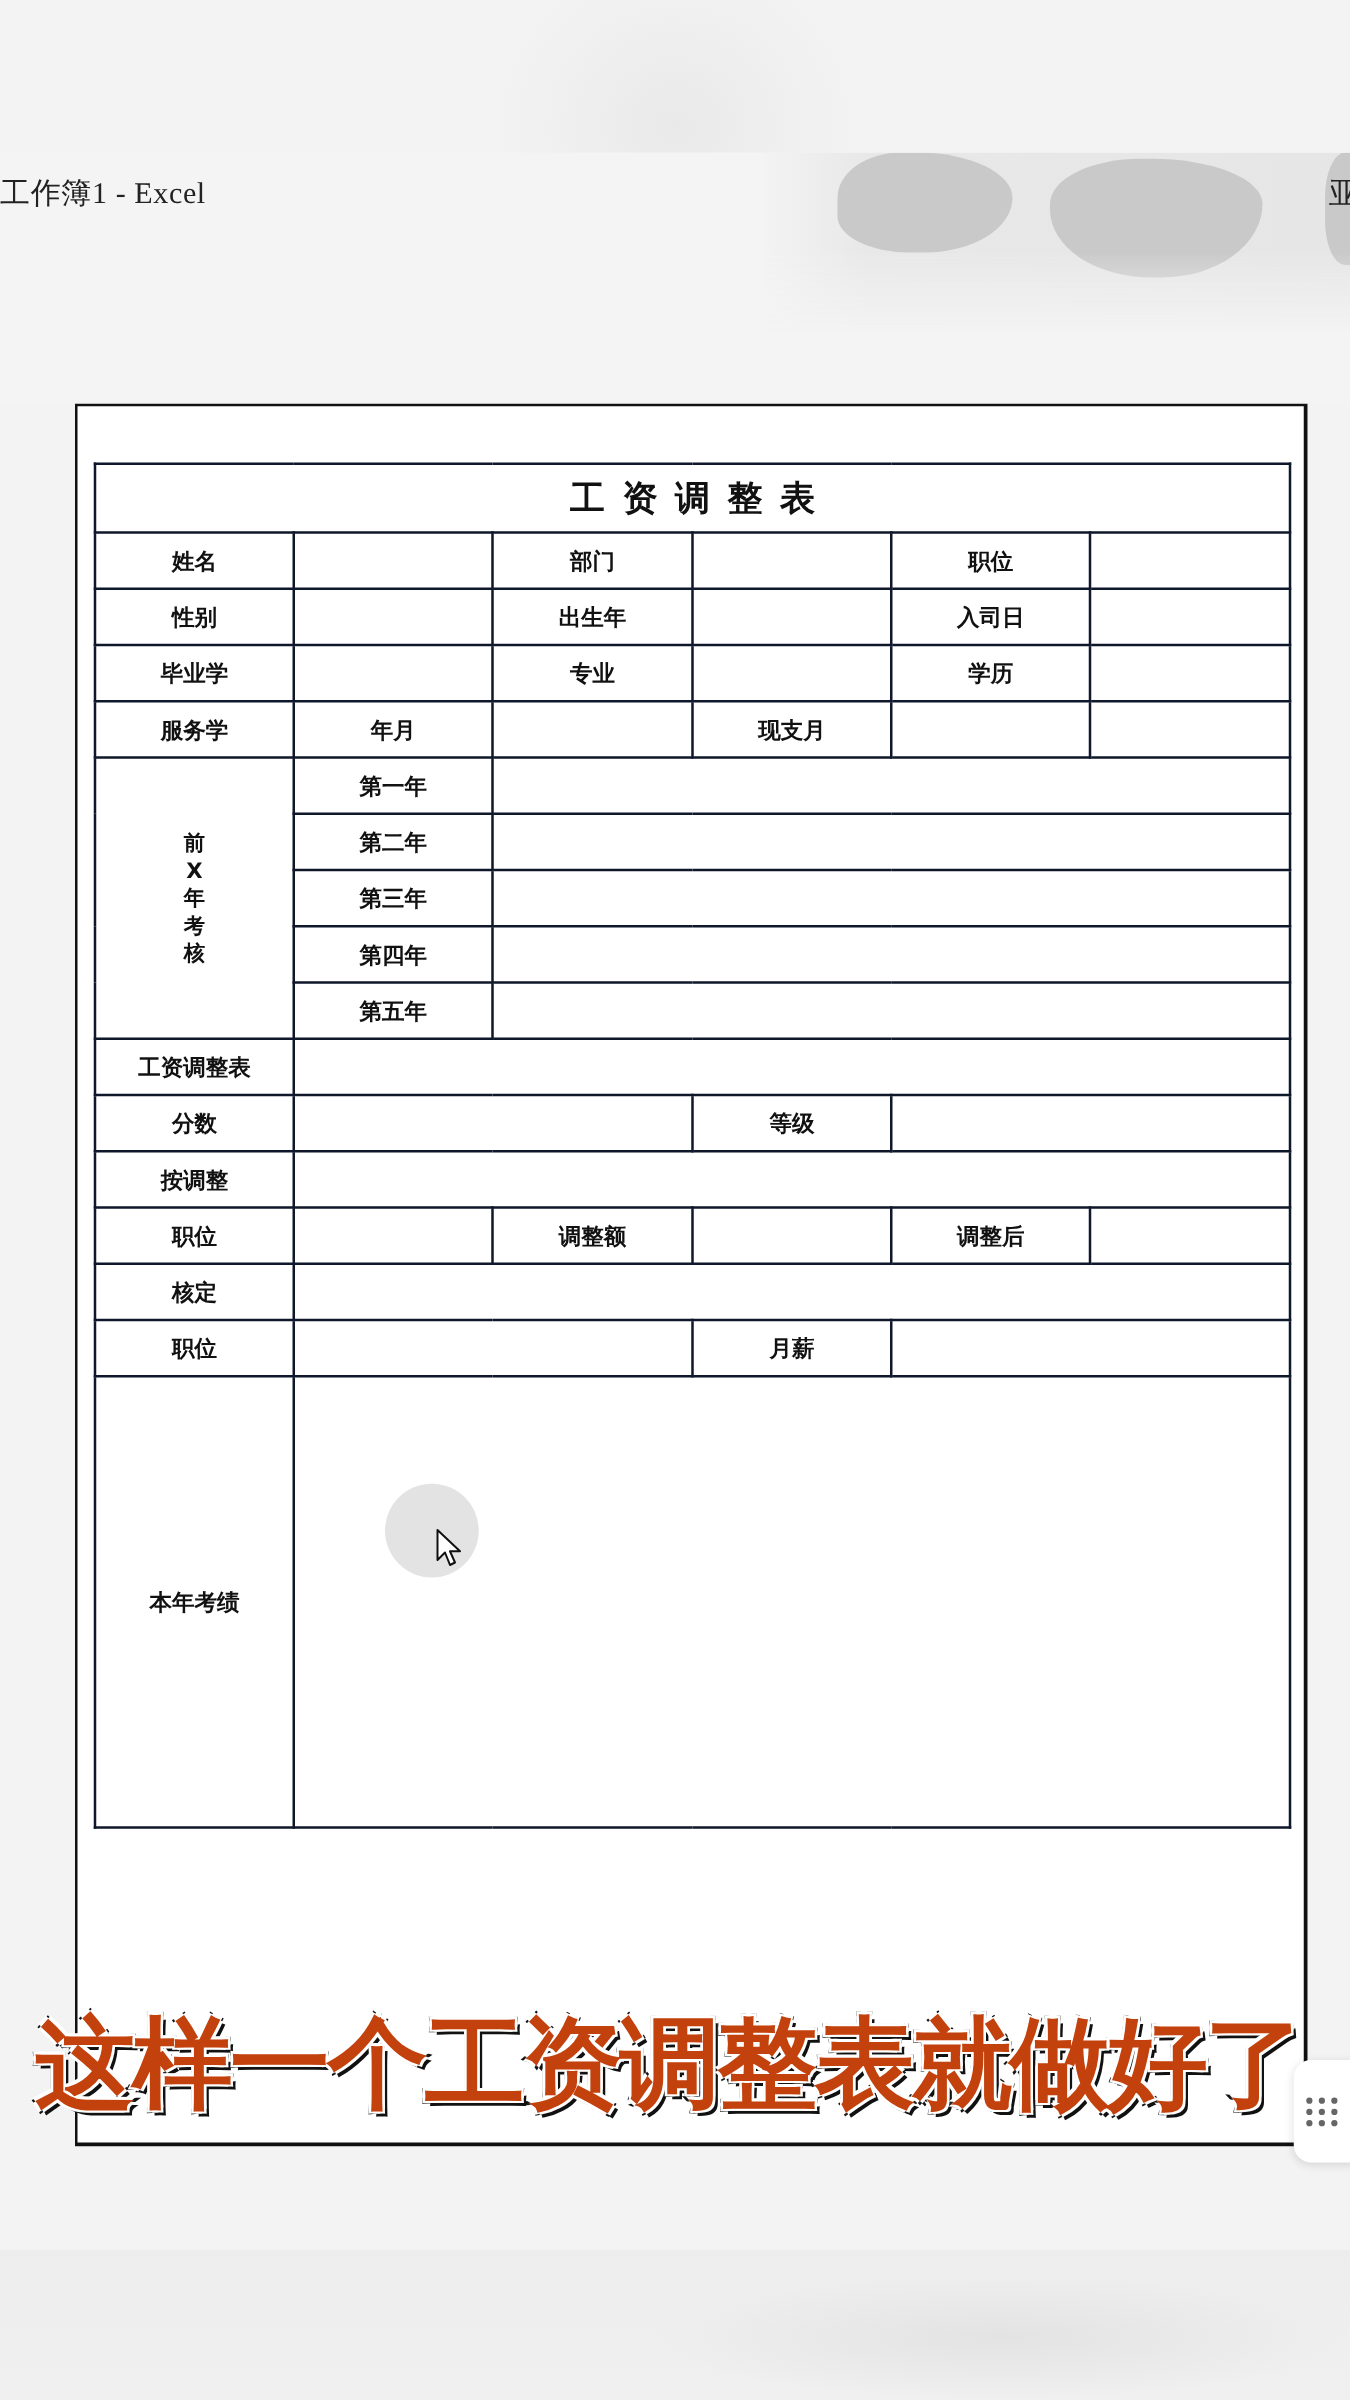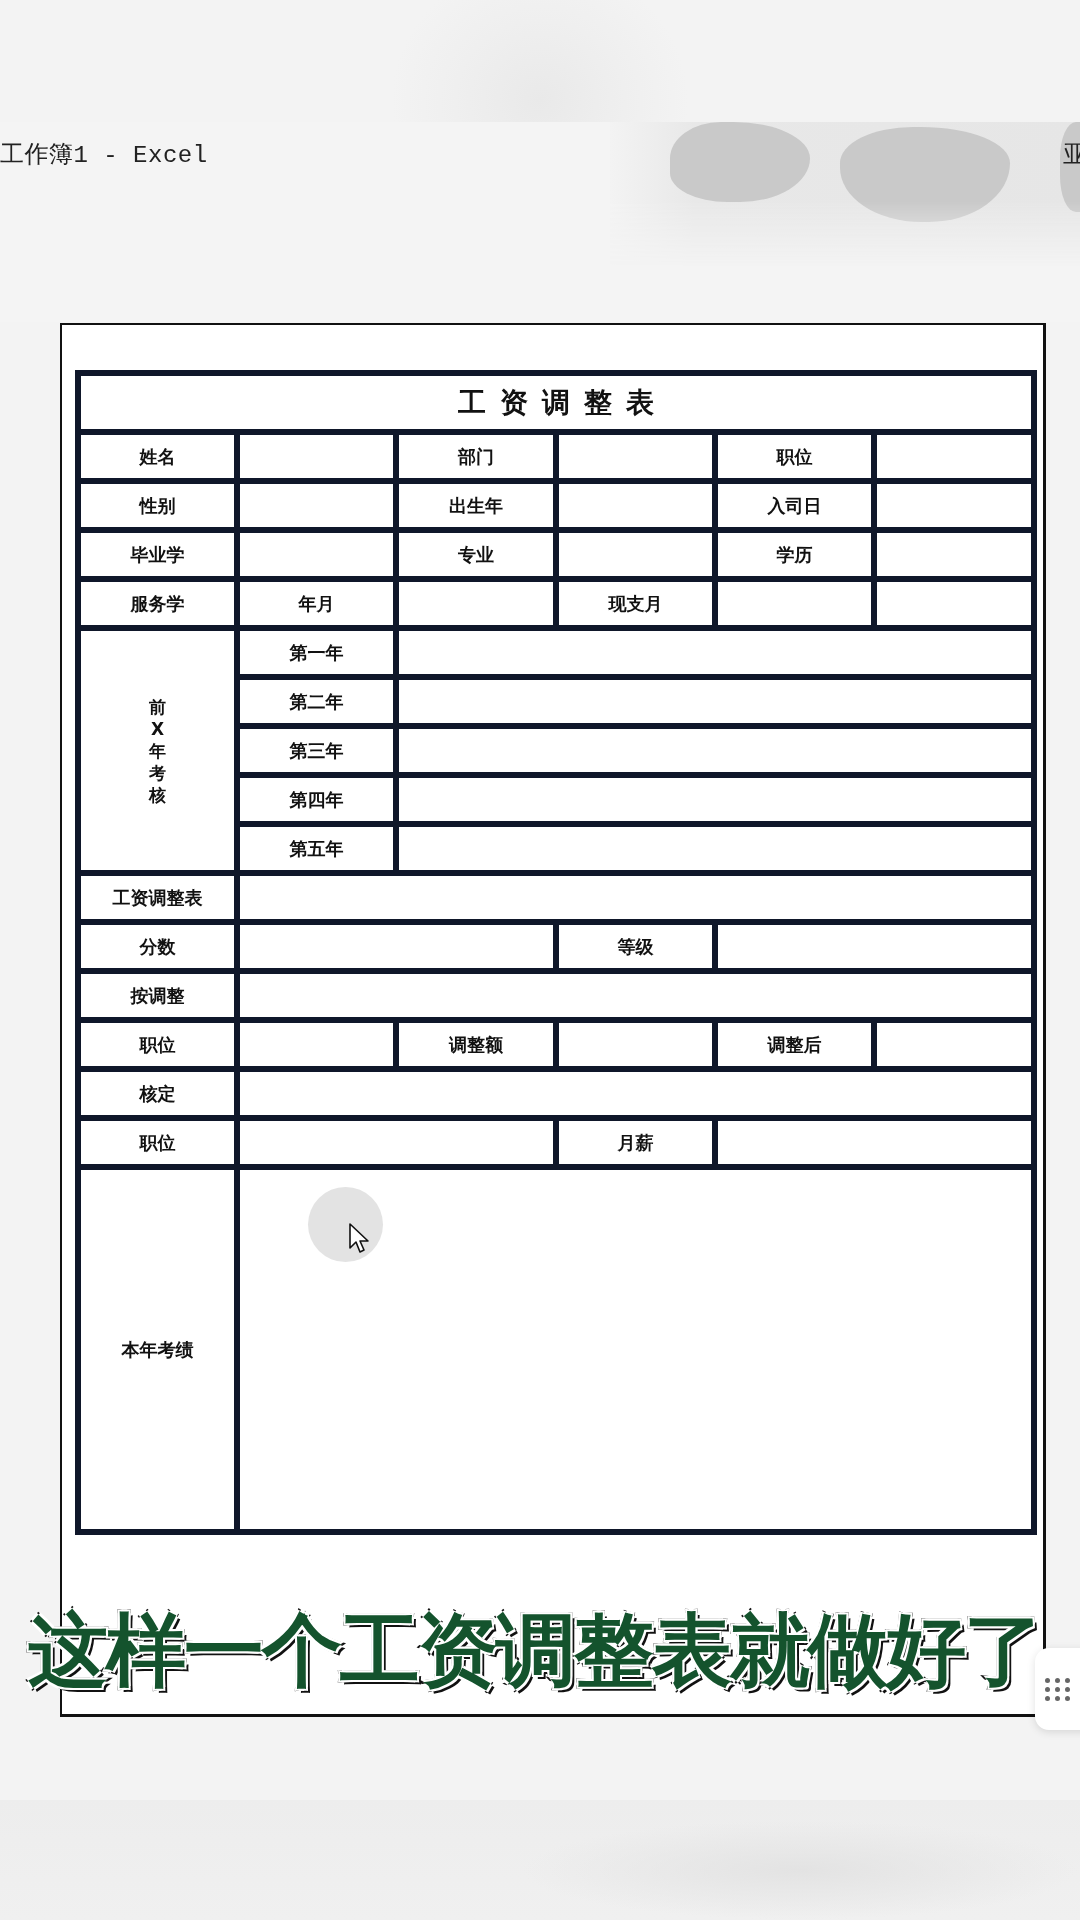--- a/index.html
+++ b/index.html
@@ -12,21 +12,21 @@
     position: absolute; left: 390px; top: -40px; width: 300px; height: 280px;
     border-radius: 50%;
     background: radial-gradient(ellipse at center, #e9e9e9 0%, #efefef 40%, rgba(243,243,243,0) 70%);
   }
   .window-band {
     position: absolute; left: 0; top: 122px; width: 1080px; height: 200px;
     background: #f4f4f4;
   }
   .window-title {
     position: absolute; left: 0; top: 138px; font-size: 24px; color: #222;
-    font-family: Liberation Mono, monospace; letter-spacing: 0.5px; text-align: center;
+    font-family: Liberation Serif, serif; letter-spacing: 0.5px; text-align: center;
   }
   .window-title-right {
     position: absolute; left: 1063px; top: 138px; font-size: 24px; color: #222;
     width: 17px; overflow: hidden; white-space: nowrap;
   }
   .deco-art {
     position: absolute; left: 610px; top: 122px; width: 470px; height: 145px;
     background: linear-gradient(90deg, rgba(243,243,243,1) 0%, rgba(232,232,232,1) 18%, #e6e6e6 100%);
     overflow: hidden;
     -webkit-mask-image: linear-gradient(180deg, #000 55%, transparent 100%);
@@ -40,40 +40,40 @@
   .sheet {
     position: absolute; left: 60px; top: 323px; width: 986px; height: 1394px;
     background: #fff; border: 2px solid #111; border-right-width: 3px; border-bottom-width: 3px;
     box-sizing: border-box;
   }
   table.form {
     position: absolute; left: 75px; top: 370px; width: 956px;
     border-collapse: collapse; table-layout: fixed;
   }
   table.form td {
-    border: 6px solid #0f172a; text-align: center; vertical-align: middle;
+    border: 2px solid #0f172a; text-align: center; vertical-align: middle;
     font-size: 18px; font-weight: bold; color: #111; padding: 0;
     height: 43px;
   }
   table.form td.title {
     height: 53px; font-size: 28px; letter-spacing: 14px; padding-left: 14px;
   }
   table.form td.vert { line-height: 22px; font-size: 17px; }
   table.form td.tall { height: 359px; }
   .vert-char { display: block; }
 
   .cursor-halo {
     position: absolute; left: 308px; top: 1187px; width: 75px; height: 75px;
     border-radius: 50%; background: #e3e3e3;
   }
   .cursor { position: absolute; left: 348px; top: 1222px; }
 
   .caption {
     position: absolute; left: 28px; top: 1598px; width: 1020px; white-space: nowrap;
-    font-size: 80px; font-weight: bold; color: #14532d; letter-spacing: -2px;
+    font-size: 80px; font-weight: bold; color: #c2410c; letter-spacing: -2px;
     font-family: "DejaVu Sans", sans-serif;
     -webkit-text-stroke: 4px #111; paint-order: stroke fill;
     text-shadow: 0 0 2px #fff, 2px 2px 0 #fff, -2px -2px 0 #fff, 2px -2px 0 #fff, -2px 2px 0 #fff,
                  4px 4px 0 #111;
   }
   .float-btn {
     position: absolute; left: 1035px; top: 1648px; width: 60px; height: 82px;
     background: #fff; border-radius: 14px 0 0 14px;
     box-shadow: 0 2px 8px rgba(0,0,0,0.12);
   }

